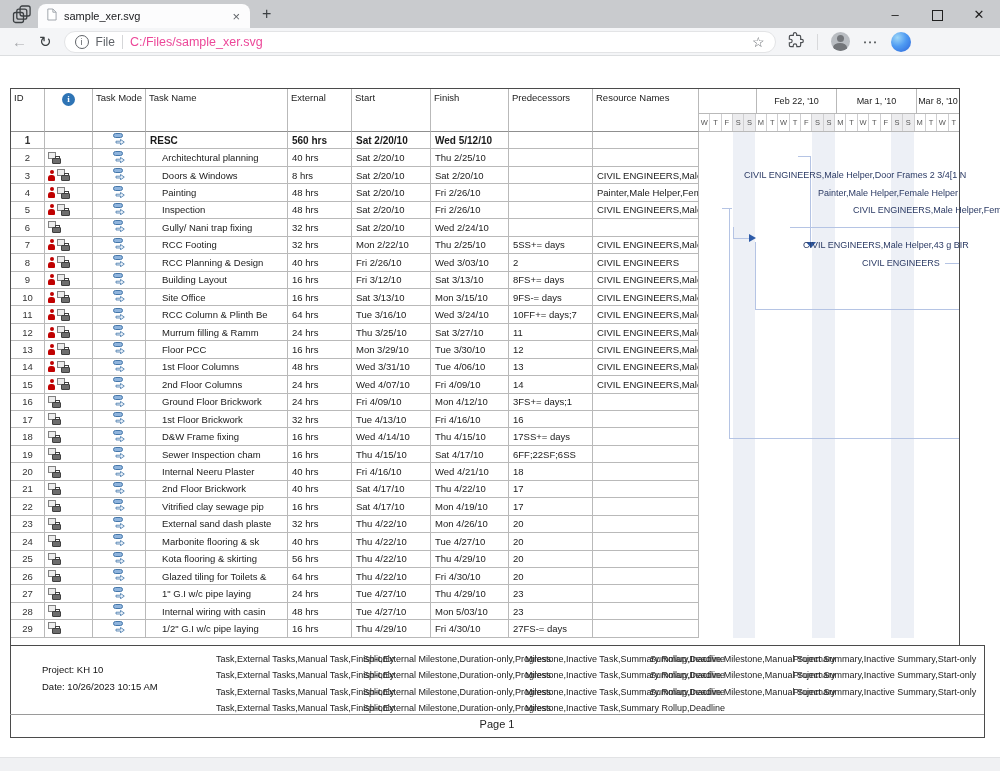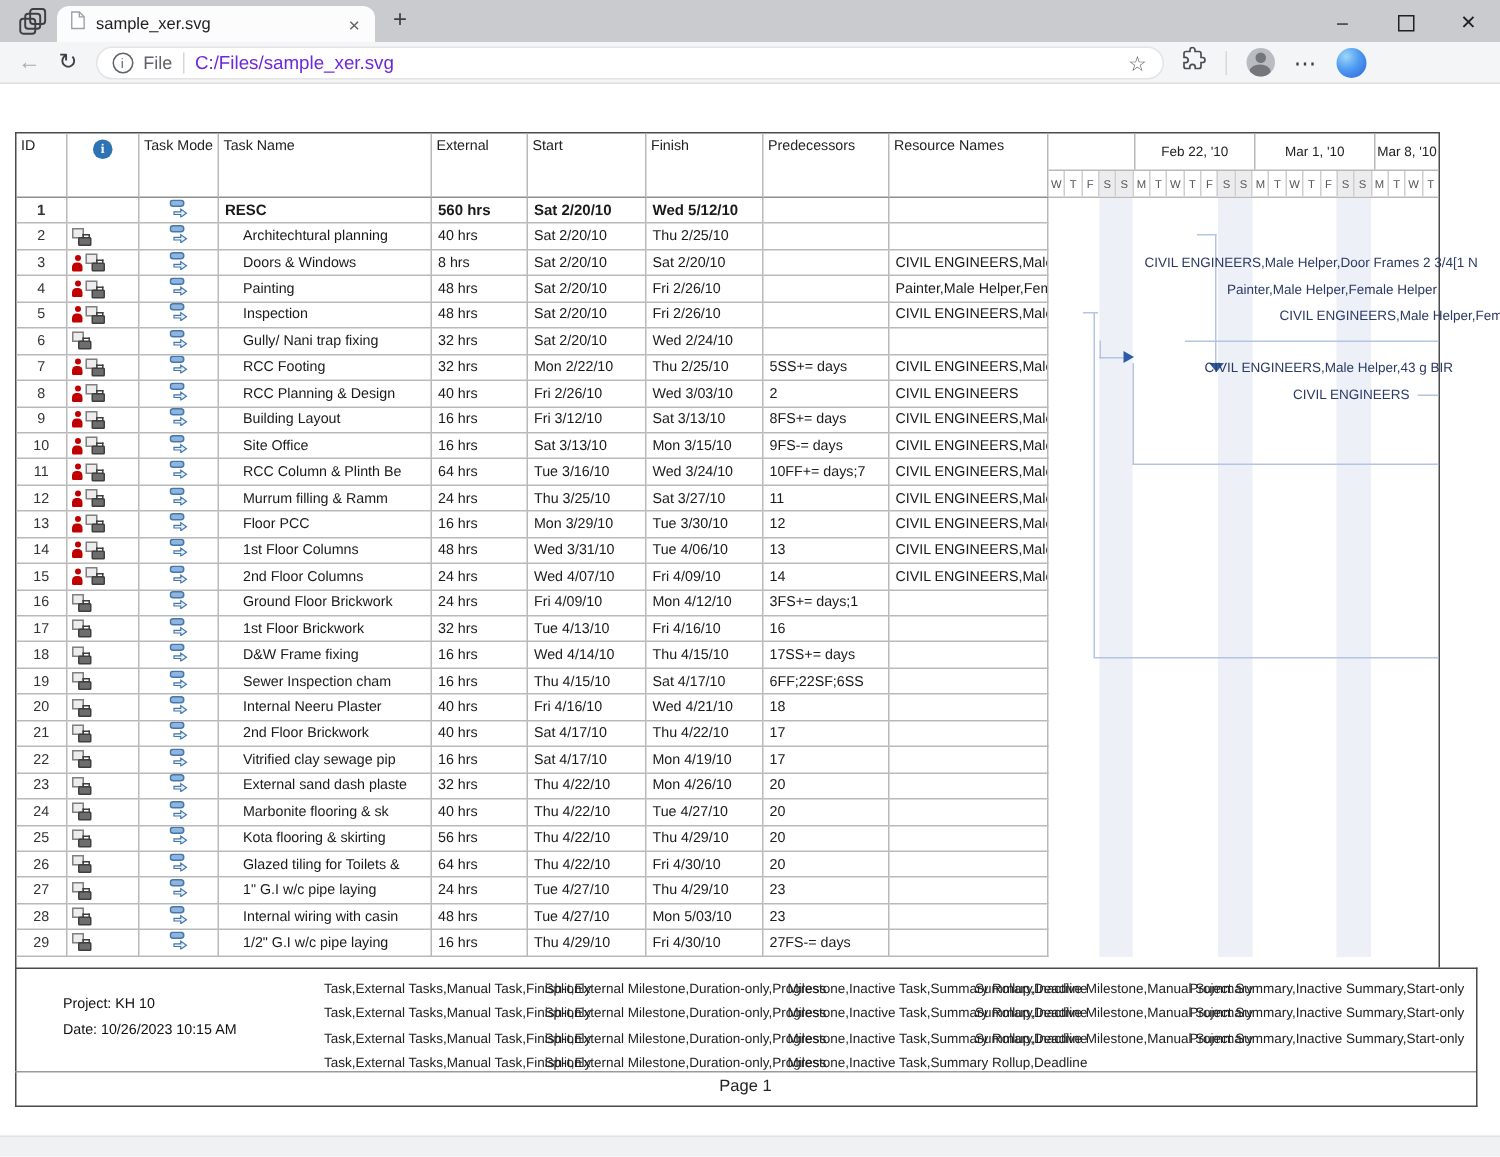--- a/index.html
+++ b/index.html
@@ -21,21 +21,21 @@
   .toolbar{position:absolute;left:0;top:28px;width:1000px;height:28px;background:#f4f5f7;
     border-bottom:1px solid #dcdee0;display:flex;align-items:center;padding:0 12px;gap:12px;box-sizing:border-box;}
   .nav-ico{font-size:15px;color:#a7a9ac;line-height:1;}
   .nav-ico.active{color:#3c4043;cursor:pointer;}
   .addressbar{flex:1;height:22px;background:#fff;border:1px solid #e3e4e6;border-radius:11px;
     display:flex;align-items:center;padding:0 10px;gap:7px;box-sizing:border-box;max-width:712px;cursor:text;}
   .circle-i{width:12px;height:12px;border:1px solid #5f6368;border-radius:50%;font-size:9px;
     line-height:12px;text-align:center;color:#5f6368;flex:none;}
   .addr-prefix{font-size:12px;color:#5f6368;}
   .addr-sep{width:1px;height:14px;background:#d5d6d8;}
-  .addr-url{font-size:12.5px;color:#6d28d9;flex:1;white-space:nowrap;overflow:hidden;}
+  .addr-url{font-size:12.5px;color:#ec4899;flex:1;white-space:nowrap;overflow:hidden;}
   .star{font-size:14px;color:#5f6368;cursor:pointer;}
   .tb-right{display:flex;align-items:center;gap:13px;}
   .tb-sep{width:1px;height:16px;background:#d8d9db;}
   .avatar{width:19px;height:19px;border-radius:50%;background:#b9bdc2;position:relative;overflow:hidden;cursor:pointer;}
   .avatar::before{content:"";position:absolute;left:6px;top:3px;width:7px;height:7px;border-radius:50%;background:#73767a;}
   .avatar::after{content:"";position:absolute;left:2.5px;top:11px;width:14px;height:9px;border-radius:50% 50% 0 0;background:#73767a;}
   .dots{font-size:15px;color:#3c4043;cursor:pointer;}
   .copilot{width:20px;height:20px;border-radius:50%;cursor:pointer;
     background:radial-gradient(circle at 32% 28%,#9ed7f7 0%,#4f9bf2 45%,#2a63d9 100%);}
 
@@ -1073,21 +1073,21 @@
         <div class="cl" style="left:23px;top:76px;width:10px;height:1px;"></div>
         <div class="cl" style="left:30px;top:76px;width:1px;height:230px;"></div>
         <div class="cl" style="left:34px;top:95px;width:1px;height:12px;"></div>
         <div class="cl" style="left:34px;top:106px;width:16px;height:1px;"></div>
         <div class="arr-r" style="left:50px;top:102px;"></div>
         <div class="cl" style="left:91px;top:95px;width:169px;height:1px;"></div>
         <div class="cl" style="left:56px;top:110px;width:1px;height:68px;"></div>
         <div class="cl" style="left:56px;top:177px;width:204px;height:1px;"></div>
         <div class="cl" style="left:30px;top:306px;width:230px;height:1px;"></div>
         <div class="cl" style="left:246px;top:131px;width:14px;height:1px;"></div>
-      <div class="gantt-note" style="left: 64px; top: 38px;">CIVIL ENGINEERS,Male Helper,Door Frames 2 3/4[1 N</div>
+      <div class="gantt-note" style="left: 45px; top: 38px;">CIVIL ENGINEERS,Male Helper,Door Frames 2 3/4[1 N</div>
           <div class="gantt-note" style="left: 119px; top: 56px;">Painter,Male Helper,Female Helper</div>
           <div class="gantt-note" style="left: 154px; top: 73px;">CIVIL ENGINEERS,Male Helper,Fema</div>
           <div class="gantt-note" style="left: 104px; top: 108px;">CIVIL ENGINEERS,Male Helper,43 g BIR</div>
           <div class="gantt-note" style="left: 163px; top: 126px;">CIVIL ENGINEERS</div>
         </div>
     </div>
   </div>
 
   <div class="footer">
     <div class="f-proj">

